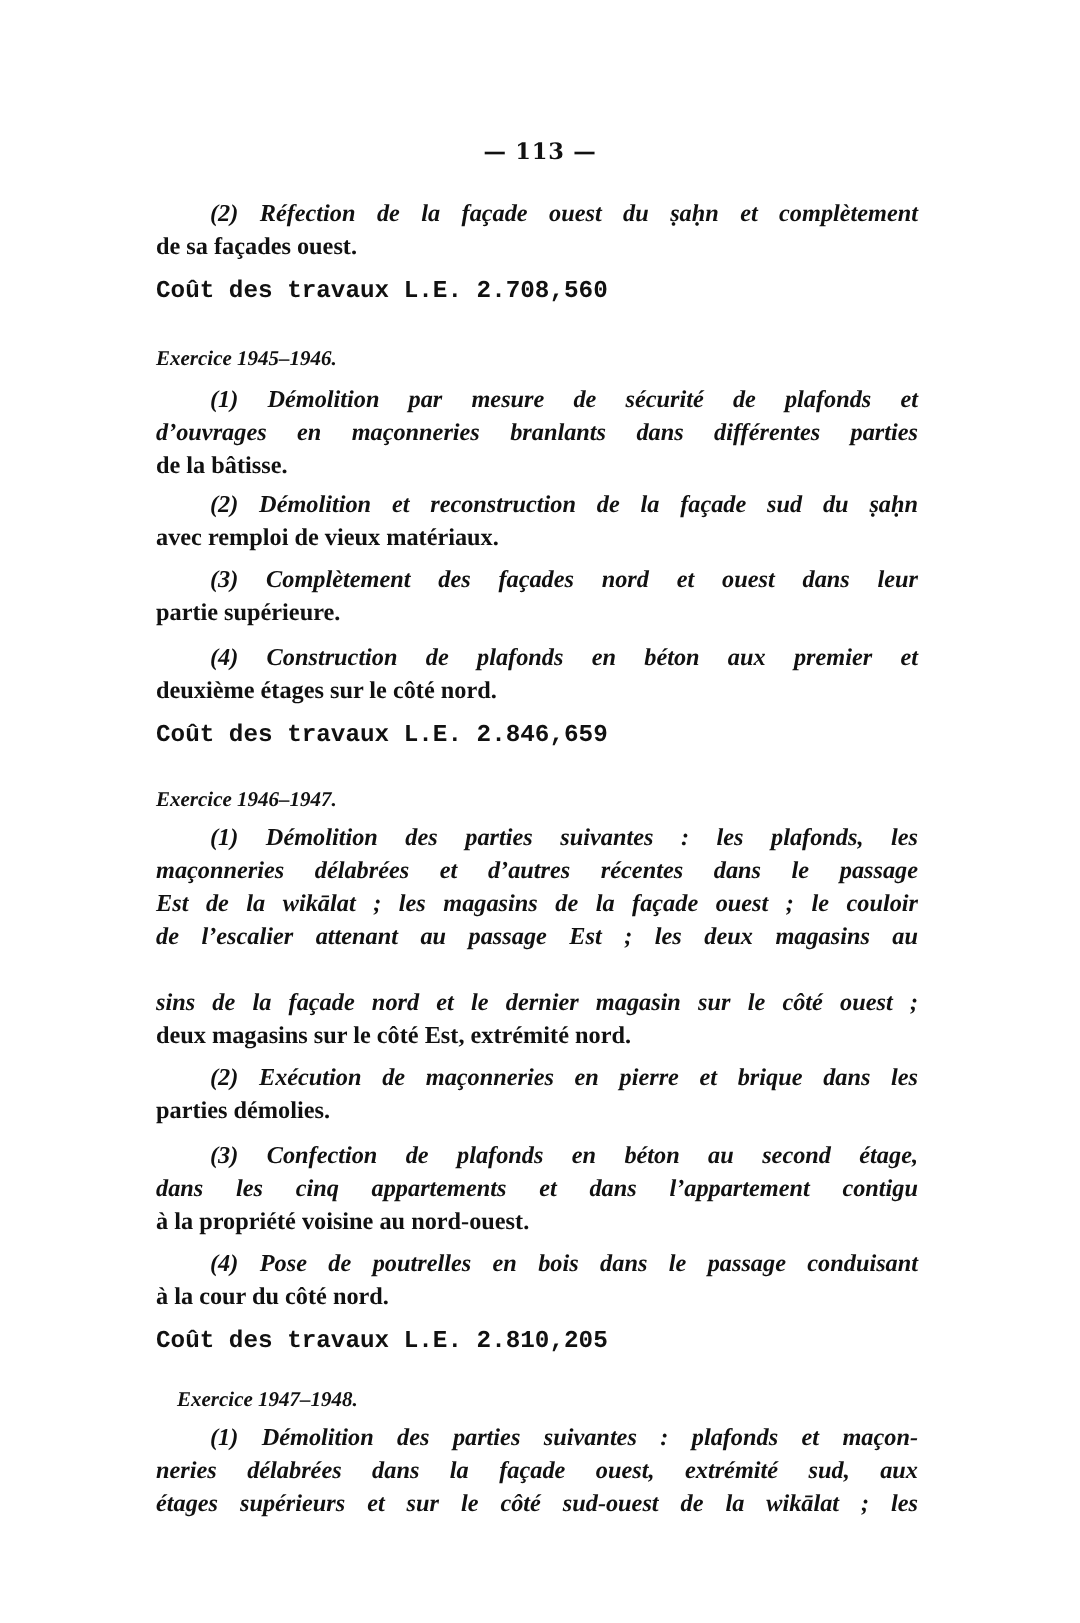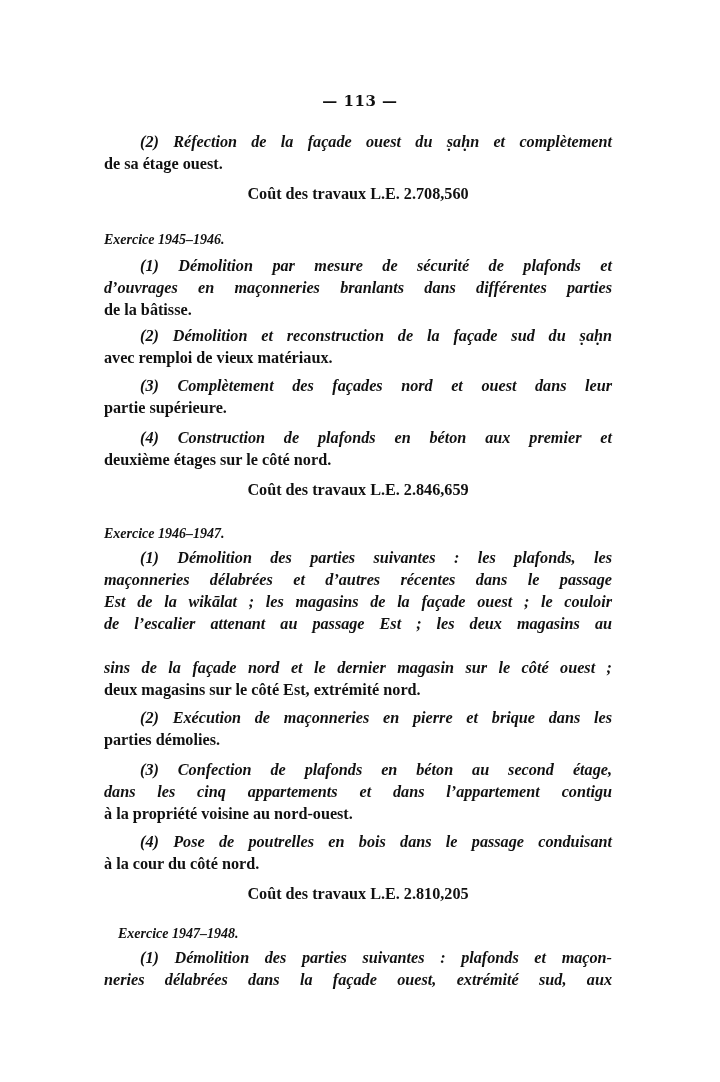--- a/index.html
+++ b/index.html
@@ -6,32 +6,32 @@
   body { width: 720px; height: 1082px; position: relative; overflow: hidden;
          font-family: "DejaVu Serif", "Liberation Serif", serif; color: #111; }
   .page { position: absolute; left: 0; top: 2px; width: 720px; height: 908px; padding-left: 31px; }
   .pnum { position: absolute; top: 90px; left: 0; width: 720px; text-align: center;
           font-size: 15px; font-weight: bold; letter-spacing: 0.5px; }
   .line { position: absolute; left: 104px; width: 508px; font-size: 16.2px;
           line-height: 20px; white-space: nowrap; font-weight: bold;
           font-family: "Liberation Serif", "DejaVu Serif", serif; }
   .j { text-align: justify; text-align-last: justify; font-style: italic; }
   .ind { left: 140px; width: 472px; }
-  .r { text-align: center; }
+  .r { text-align: left; font-family: Liberation Mono, monospace; }
   .h { font-style: italic; font-weight: bold; font-size: 14px; }
   .h2 { left: 118px; }
 </style>
 </head>
 <body>
 
 <div class="page">
   <div class="pnum">— 113 —</div>
 
   <div class="line ind j" style="top:130px">(2) Réfection de la façade ouest du ṣaḥn  et complètement</div>
-  <div class="line" style="top:152px">de  sa  étage  ouest.</div>
+  <div class="line" style="top:152px">de  sa  façades  ouest.</div>
   <div class="line r" style="top:182px">Coût  des  travaux  L.E.  2.708,560</div>
 
   <div class="line h" style="top:228px">Exercice 1945–1946.</div>
   <div class="line ind j" style="top:254px">(1) Démolition par mesure de sécurité de plafonds et</div>
   <div class="line j" style="top:276px">d’ouvrages en maçonneries branlants dans différentes parties</div>
   <div class="line" style="top:298px">de la bâtisse.</div>
   <div class="line ind j" style="top:324px">(2) Démolition et reconstruction de la façade sud du ṣaḥn</div>
   <div class="line" style="top:346px">avec remploi de vieux matériaux.</div>
   <div class="line ind j" style="top:374px">(3) Complètement des façades nord et ouest dans leur</div>
   <div class="line" style="top:396px">partie supérieure.</div>
@@ -51,13 +51,14 @@
   <div class="line ind j" style="top:758px">(3) Confection de plafonds en béton au second étage,</div>
   <div class="line j" style="top:780px">dans les cinq appartements et dans l’appartement contigu</div>
   <div class="line" style="top:802px">à la propriété voisine au nord-ouest.</div>
   <div class="line ind j" style="top:830px">(4) Pose de poutrelles en bois dans le passage conduisant</div>
   <div class="line" style="top:852px">à la cour du côté nord.</div>
   <div class="line r" style="top:882px">Coût  des  travaux  L.E.  2.810,205</div>
 
   <div class="line h h2" style="top:922px">Exercice 1947–1948.</div>
   <div class="line ind j" style="top:946px">(1) Démolition des parties suivantes : plafonds et maçon-</div>
   <div class="line j" style="top:968px">neries délabrées dans la façade ouest, extrémité sud, aux</div>
+  <div class="line j" style="top:990px">étages supérieurs et sur le côté  sud-ouest de la wikālat ; les</div>
 </div>
 
 </body></html>

